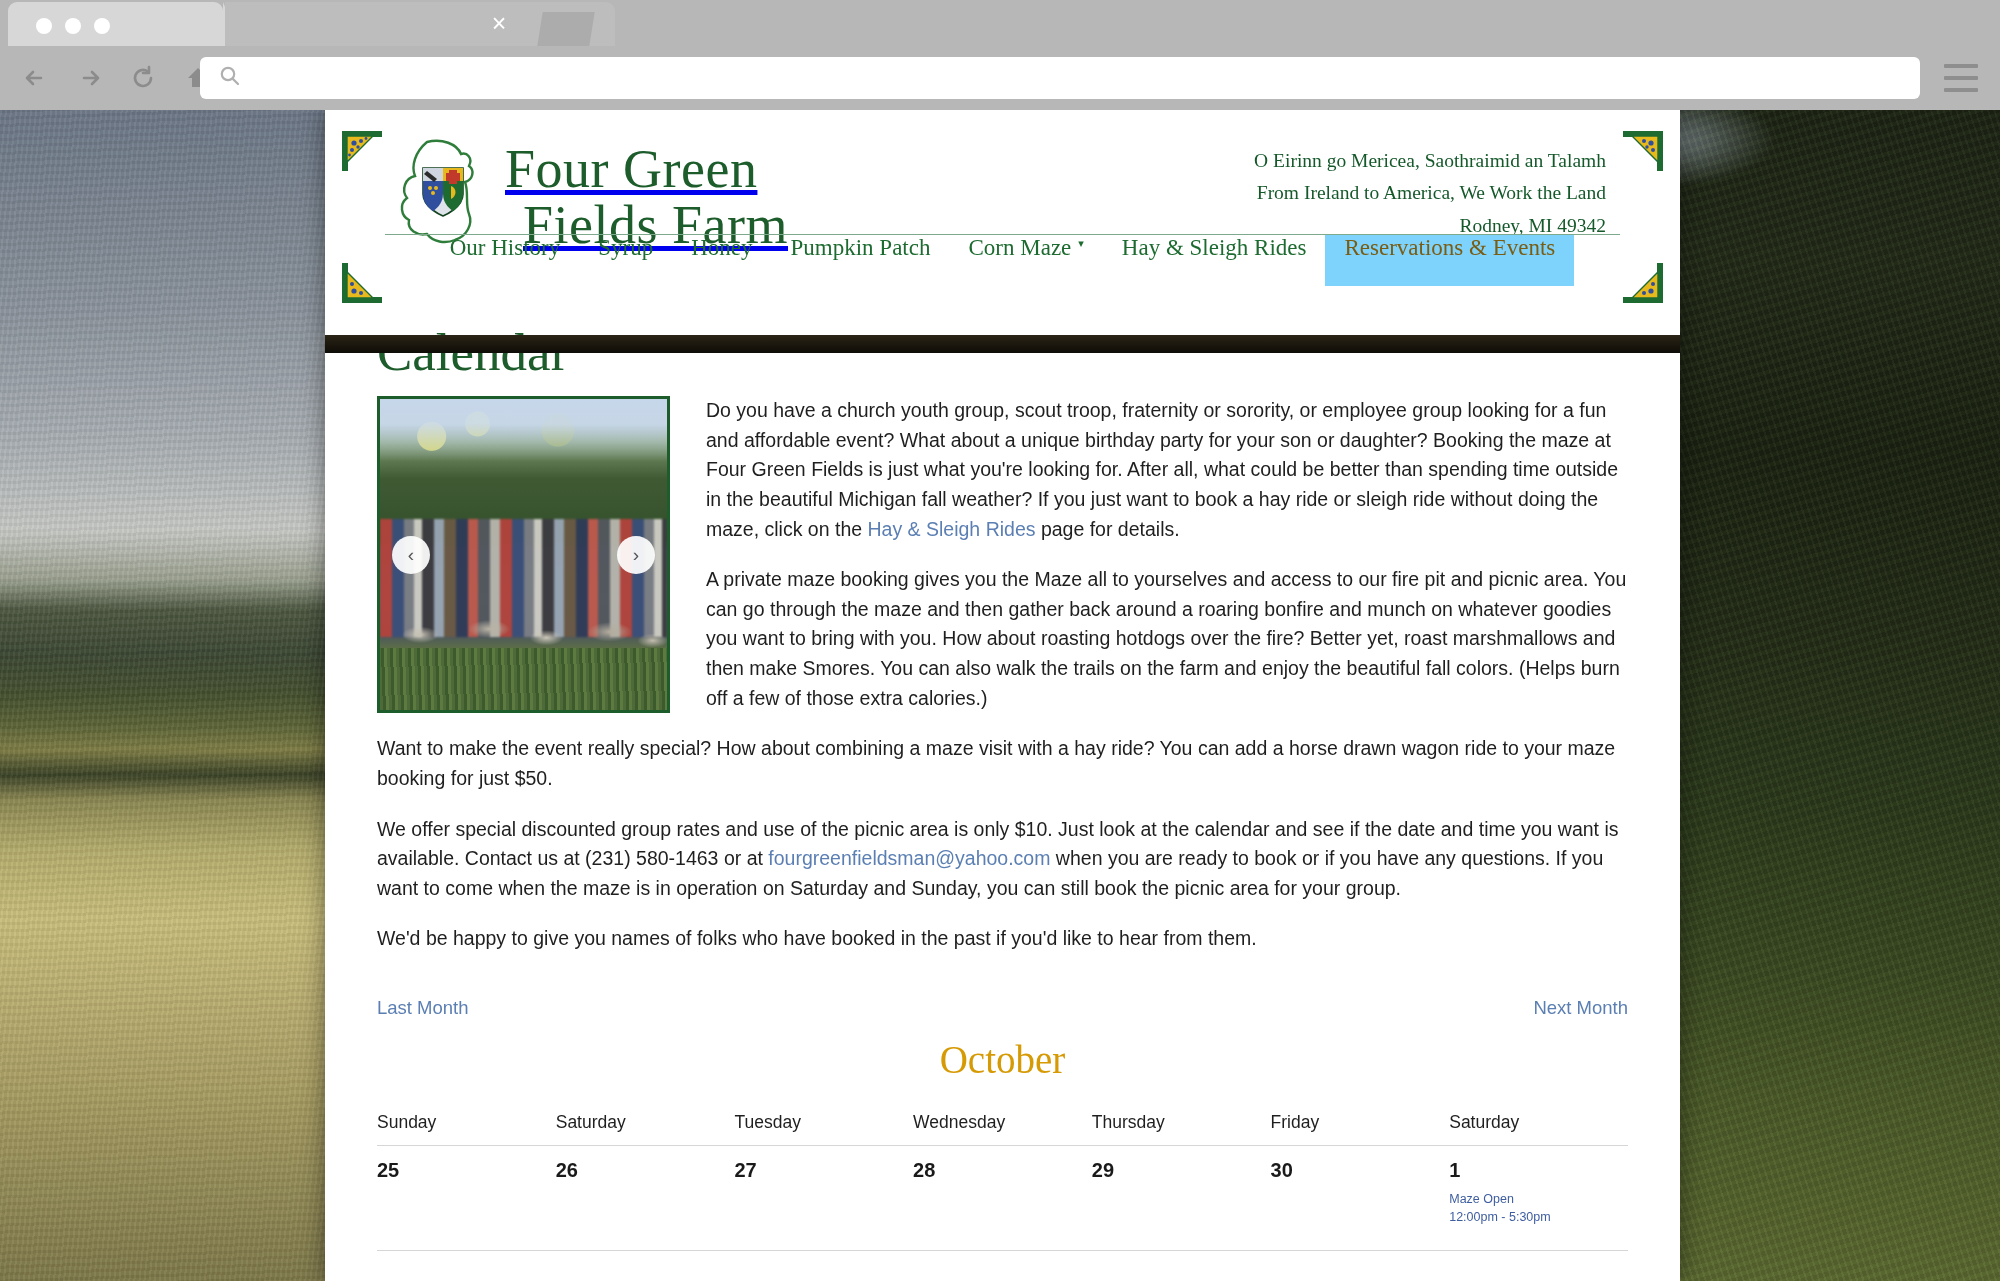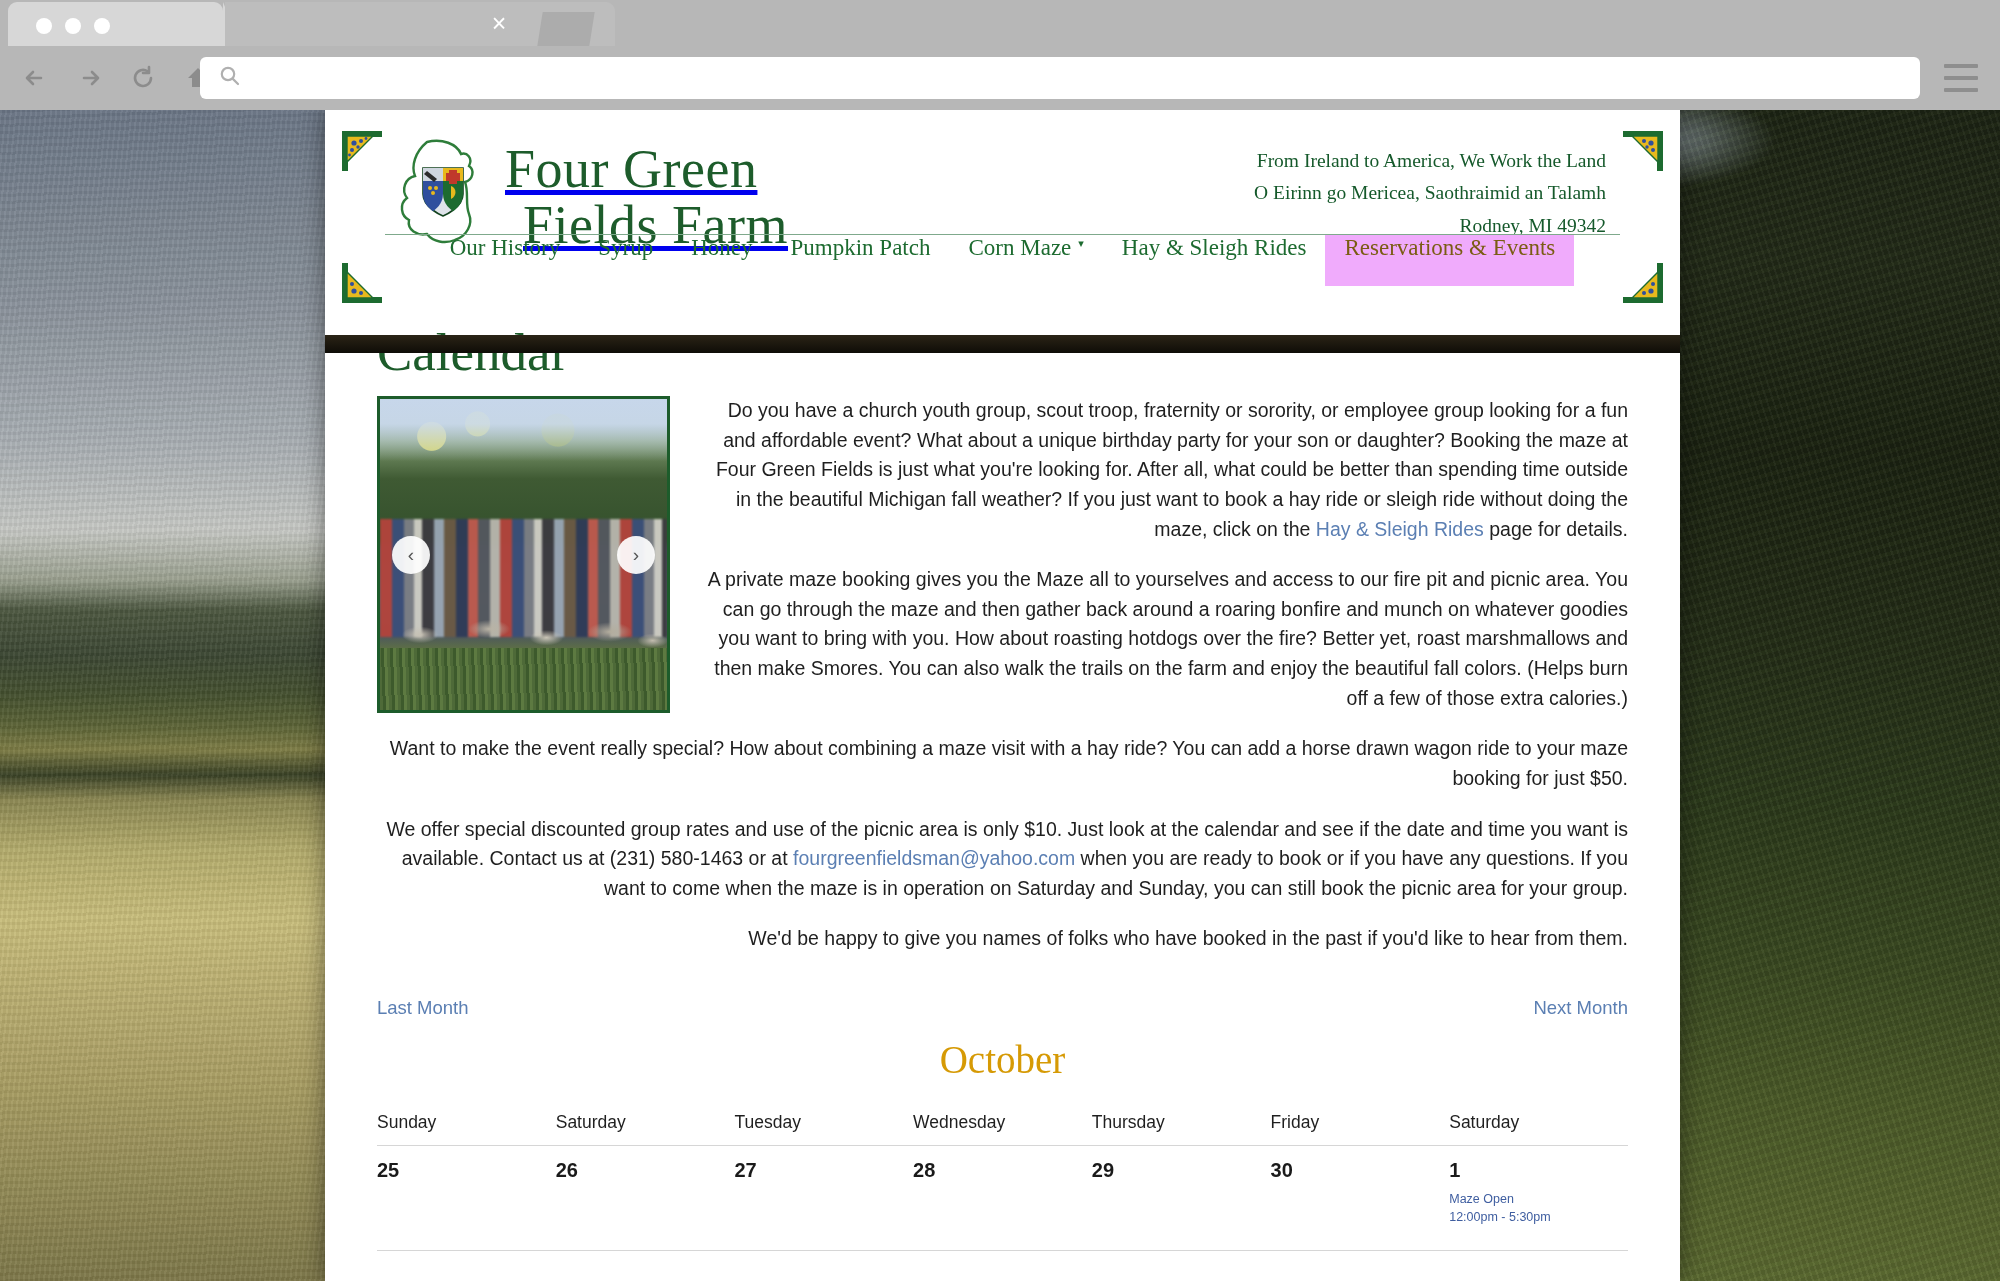--- a/index.html
+++ b/index.html
@@ -157,21 +157,21 @@
     border-top: 1px solid #7fa98c;
     height: 52px;
     display: flex; align-items: stretch; justify-content: center;
   }
   .nav-item {
     display: flex; align-items: flex-start; padding: 0 19px;
     font-family: "Liberation Serif", serif;
     font-size: 23px; color: #1d6b30; white-space: nowrap;
     text-decoration: none; font-weight: 500;
   }
-  .nav-item.active { background: #f0abfc; color: #7a5c13; }
+  .nav-item.active { background: #7dd3fc; color: #7a5c13; }
   .caret { margin-left: 7px; font-size: 11px; position: relative; top: 2px; }
 
   
   .hdr-shadow {
     position: absolute; top: 225px; left: 0; width: 1355px; height: 18px;
     background: linear-gradient(180deg,#2b2416,#0e0c07);
   }
 
   
   .content { padding: 36px 52px 0 52px; }
@@ -227,21 +227,21 @@
     width: 38px; height: 38px; border-radius: 50%;
     background: rgba(255,255,255,.92);
     display: flex; align-items: center; justify-content: center;
     color: #555; font-size: 19px; cursor: pointer;
   }
   .car-prev { left: 12px; }
   .car-next { right: 12px; }
 
   .body-copy p {
     font-size: 19.5px; line-height: 1.52; color: #1f1f1f;
-    margin-bottom: 21px; text-align: right;
+    margin-bottom: 21px; text-align: left;
   }
   .body-copy a { color: #5b7fb3; text-decoration: none; }
 
   
   .cal-wrap { clear: both; padding-top: 22px; }
   .cal-nav { position: relative; height: 34px; }
   .cal-nav a {
     font-size: 18.5px; color: #5b7fb3; text-decoration: none;
   }
   .cal-nav .last { position: absolute; left: 0; top: 0; }
@@ -340,22 +340,22 @@
             </g>
           </svg>
         </span>
         <span class="brand-text">
           <span>Four Green</span>
           <span class="l2">Fields Farm</span>
         </span>
       </a>
 
       <div class="tagline">
+        <div>O Eirinn go Mericea, Saothraimid an Talamh</div>
         <div>From Ireland to America, We Work the Land</div>
-        <div>O Eirinn go Mericea, Saothraimid an Talamh</div>
         <div>Rodney, MI 49342</div>
       </div>
 
       <nav class="navbar" id="navbar">
           <a href="#" class="nav-item">
             <span>Our History</span>
           </a>
           <a href="#" class="nav-item">
             <span>Syrup</span>
           </a>

